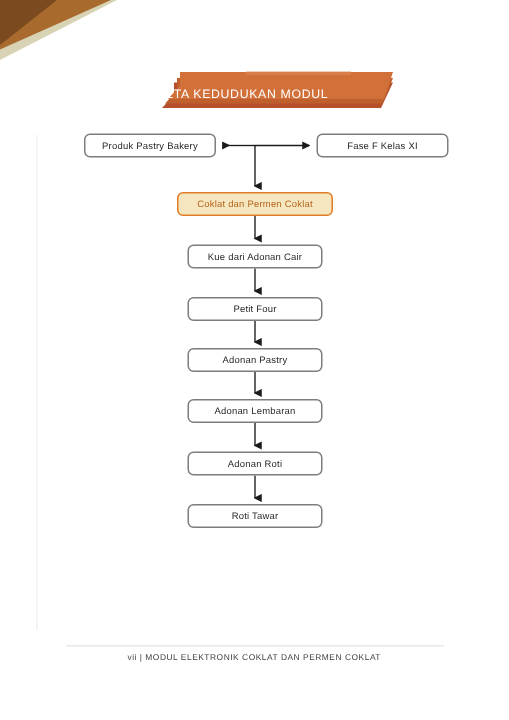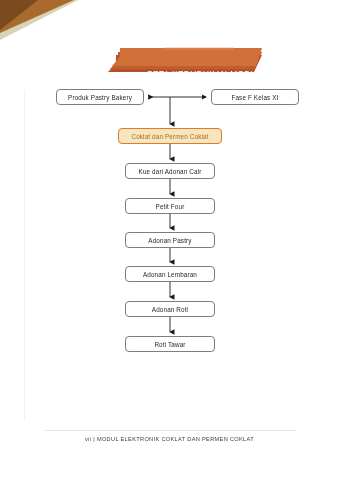--- a/index.html
+++ b/index.html
@@ -30,25 +30,25 @@
   #banner-wrap {
     position: absolute;
     left: 104px;
     top: 47px;
     width: 158px;
     height: 28px;
   }
   #banner-title-text {
     position: absolute;
     left: 0;
-    top: 16px;
+    top: 4px;
     width: 158px;
     height: 23px;
     line-height: 23px;
-    text-align: right;
+    text-align: left;
     font-size: 8.2px;
     letter-spacing: .45px;
     color: #ffffff;
     z-index: 5;
     white-space: nowrap;
   }
 
   
   #flowchart {
     position: absolute;

